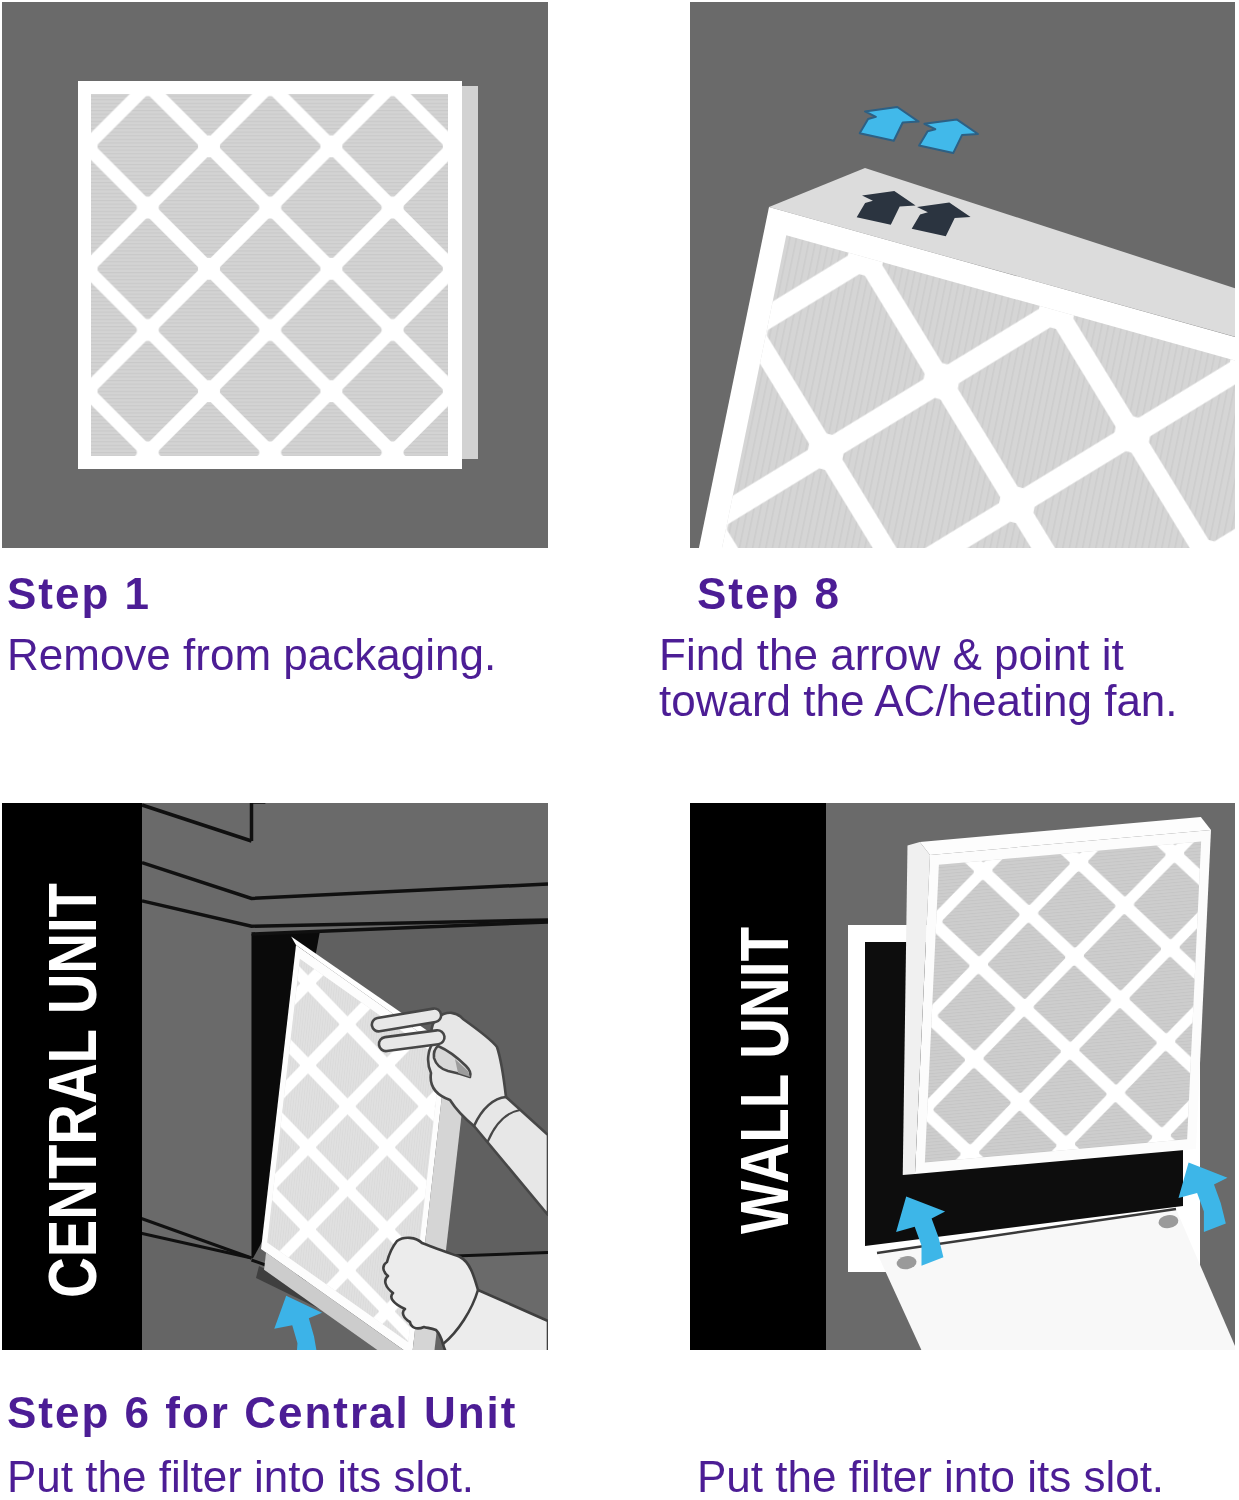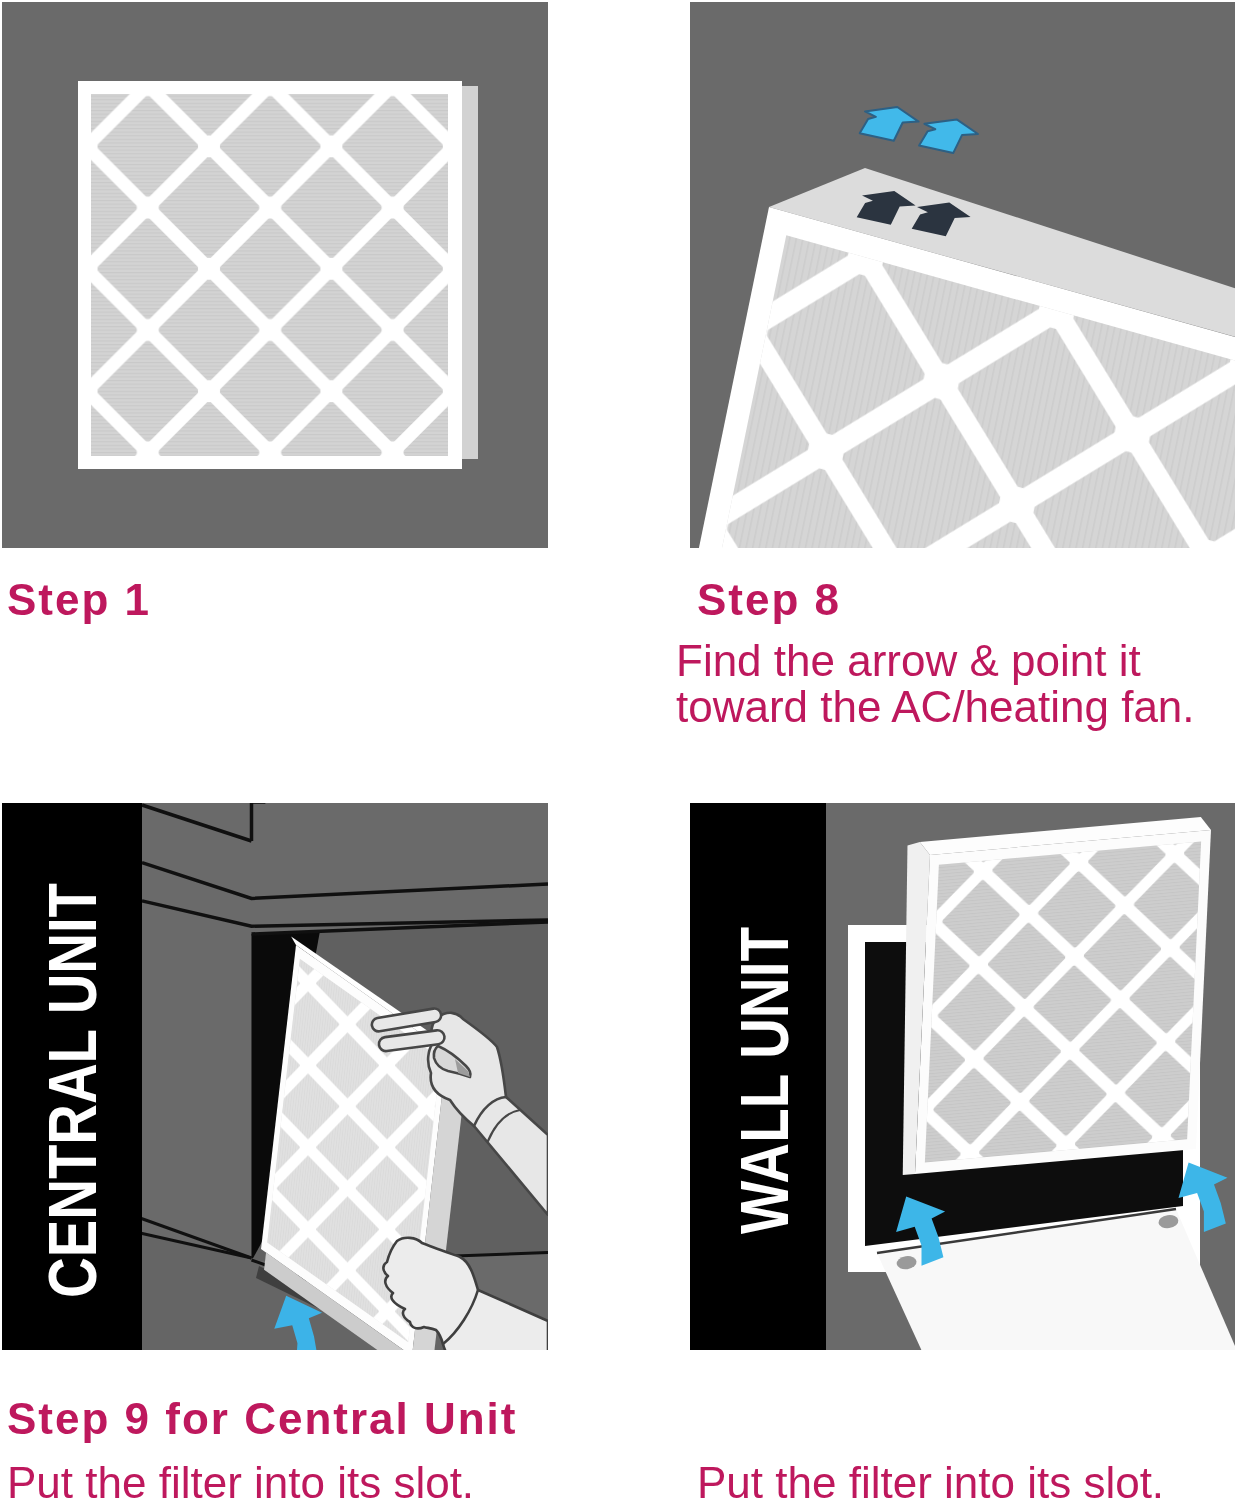--- a/index.html
+++ b/index.html
@@ -1,19 +1,19 @@
 <!DOCTYPE html>
 <html><head>
 <meta charset="utf-8">
 <style>
   html,body{margin:0;padding:0;background:#ffffff;}
   #page{position:relative;width:1239px;height:1500px;background:#ffffff;overflow:hidden;
         font-family:"Liberation Sans",sans-serif;}
   .panel{position:absolute;}
-  .cap{position:absolute;color:#be185d;white-space:nowrap;margin-top:6px;}
+  .cap{position:absolute;color:#4c1d95;white-space:nowrap;}
   .h1{font-size:44px;font-weight:bold;line-height:44px;letter-spacing:2px;}
   .body{font-size:44px;font-weight:normal;line-height:46px;}
 </style>
 </head>
 <body>
 <div id="page">
 
   <svg class="panel" style="left:2px;top:2px" width="546" height="546" viewBox="0 0 546 546">
     <defs>
       <pattern id="pleatH1" patternUnits="userSpaceOnUse" width="8" height="3.6">
@@ -230,19 +230,20 @@
   <svg class="panel" style="left:2px;top:803px" width="140" height="547" viewBox="0 0 140 547">
     <rect width="140" height="547" fill="#000000"></rect>
     <text transform="translate(94,495) rotate(-90)" textLength="415" lengthAdjust="spacingAndGlyphs" font-family="Liberation Sans, sans-serif" font-size="68" font-weight="bold" fill="#ffffff">CENTRAL UNIT</text>
   </svg>
   <svg class="panel" style="left:690px;top:803px" width="136" height="547" viewBox="0 0 136 547">
     <rect width="136" height="547" fill="#000000"></rect>
     <text transform="translate(97.5,431) rotate(-90)" textLength="307" lengthAdjust="spacingAndGlyphs" font-family="Liberation Sans, sans-serif" font-size="68" font-weight="bold" fill="#ffffff">WALL UNIT</text>
   </svg>
 
   <div class="cap h1" style="left:7px;top:572px">Step 1</div>
+  <div class="cap body" style="left:7px;top:632px">Remove from packaging.</div>
   <div class="cap h1" style="left:697px;top:572px">Step 8</div>
-  <div class="cap body" style="left:676px;top:632px">Find the arrow &amp; point it<br>toward the AC/heating fan.</div>
-  <div class="cap h1" style="left:7px;top:1391px">Step 9 for Central Unit</div>
+  <div class="cap body" style="left:659px;top:632px">Find the arrow &amp; point it<br>toward the AC/heating fan.</div>
+  <div class="cap h1" style="left:7px;top:1391px">Step 6 for Central Unit</div>
   <div class="cap body" style="left:7px;top:1454px">Put the filter into its slot.</div>
   <div class="cap body" style="left:697px;top:1454px">Put the filter into its slot.</div>
 
 </div>
 
 </body></html>

